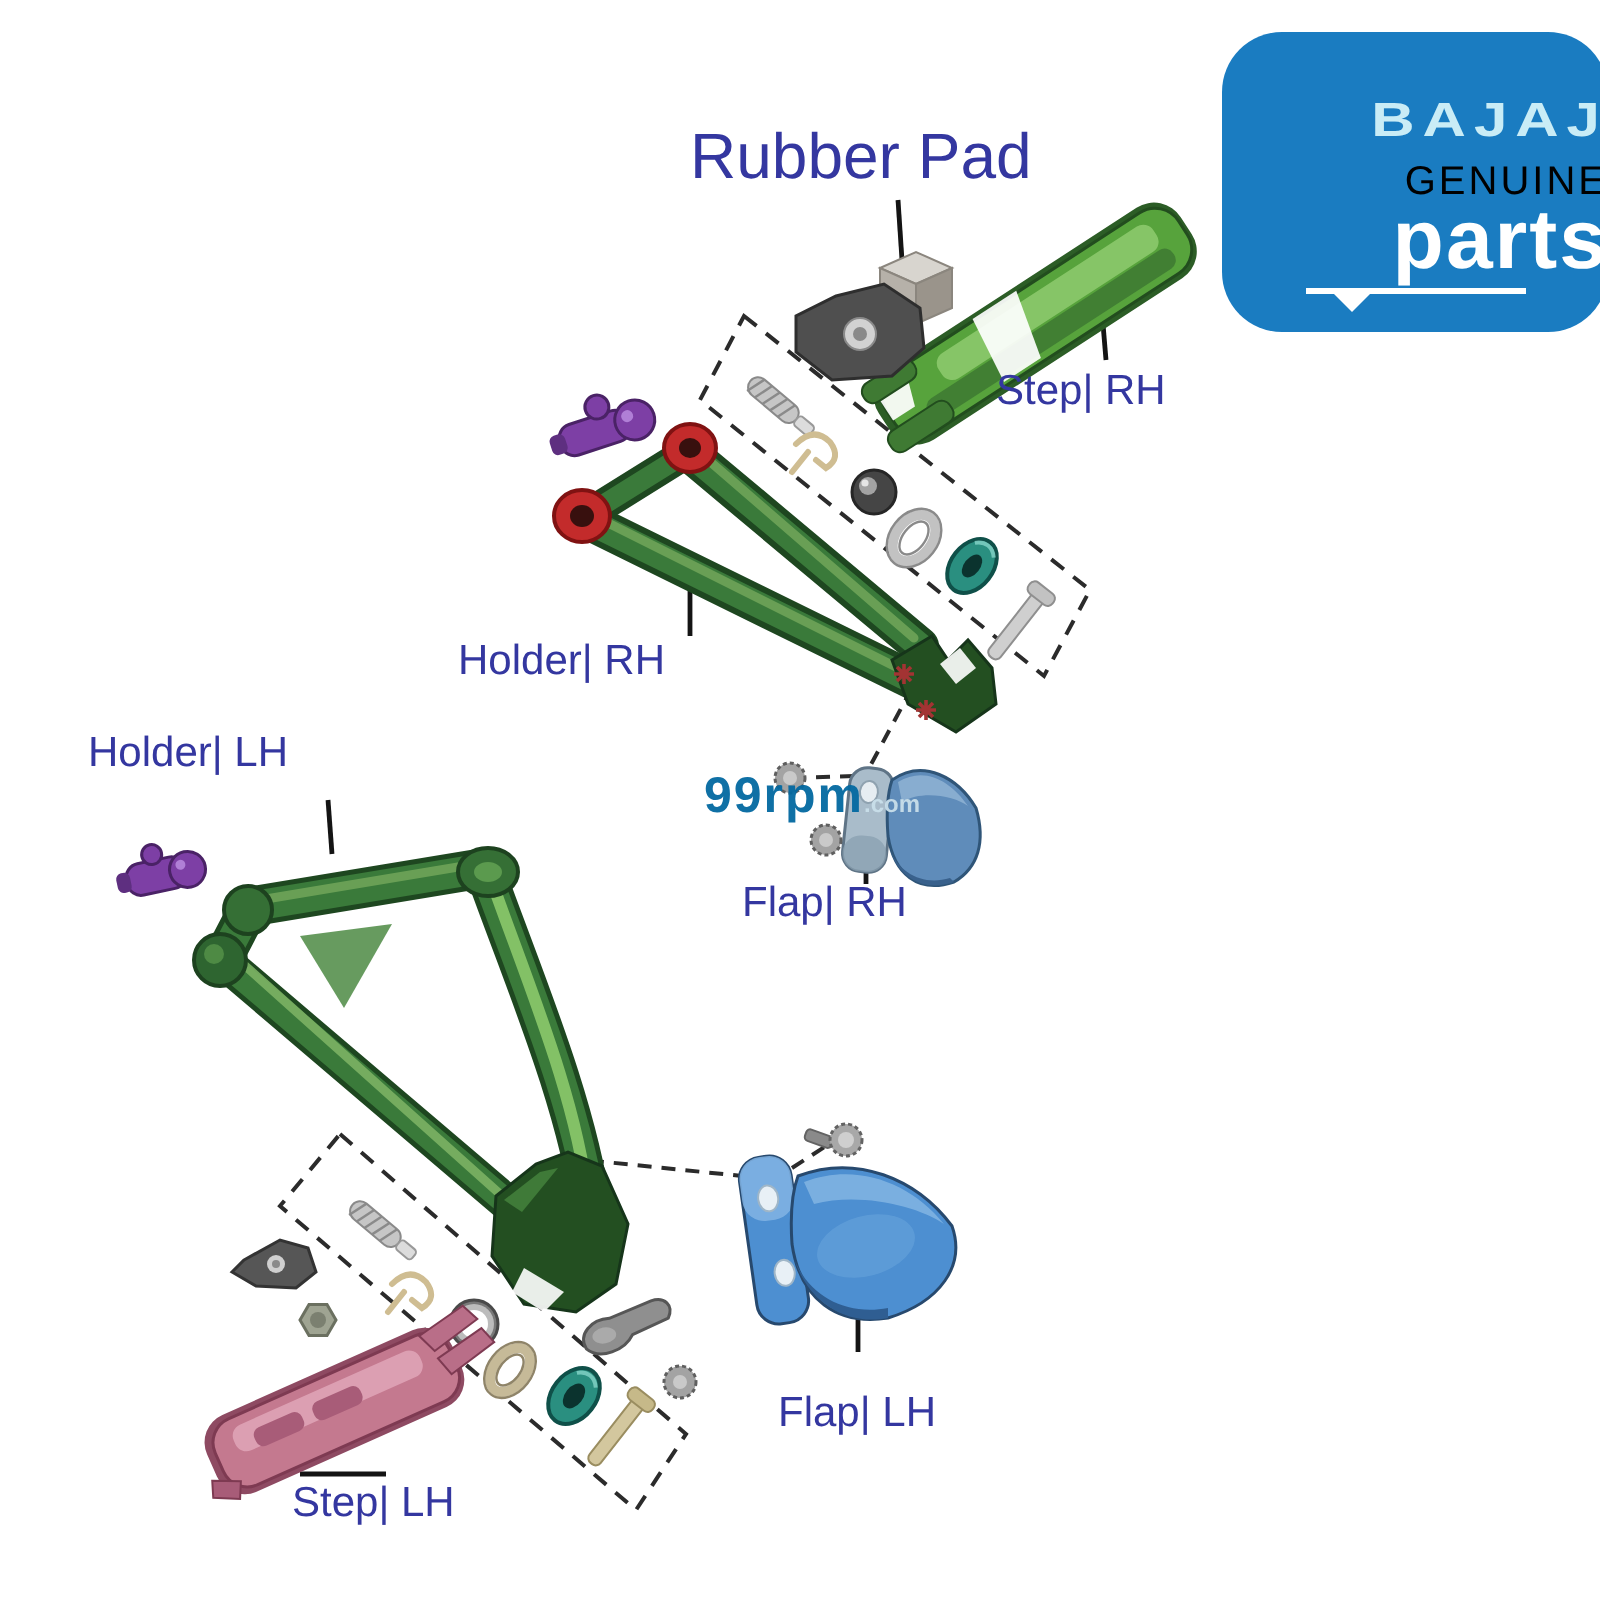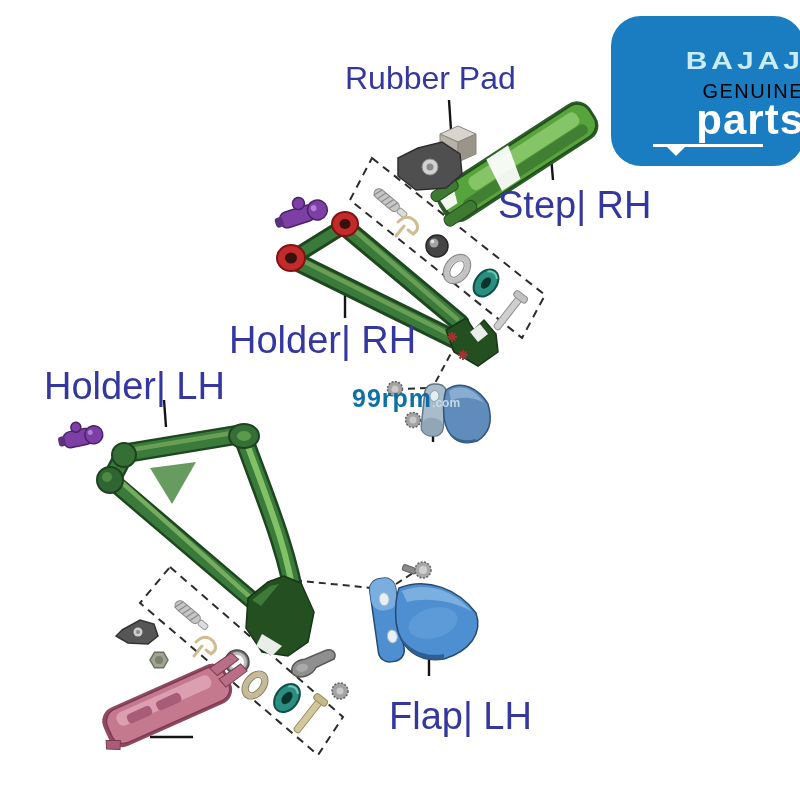--- a/index.html
+++ b/index.html
@@ -2,21 +2,21 @@
 <html><head>
 <meta charset="utf-8">
 <style>
   html,body{margin:0;padding:0;background:#fff;}
   .canvas{position:relative;width:800px;height:800px;background:#ffffff;overflow:hidden;
           font-family:"Liberation Sans",sans-serif;}
   svg.scene{position:absolute;left:0;top:0;z-index:2;}
   .dashbox{fill:none;stroke:#2b2b2b;stroke-width:2;stroke-dasharray:8 6;}
   .dashline{stroke:#2b2b2b;stroke-width:2;stroke-dasharray:7 5;fill:none;}
   .callout{stroke:#141414;stroke-width:2.4;}
-  .plabel{position:absolute;z-index:4;font-size:38px;color:#3437a0;white-space:nowrap;}
+  .plabel{position:absolute;z-index:4;font-size:21px;color:#3437a0;white-space:nowrap;}
   .plabel.big{font-size:32px;text-align:center;}
   .watermark{position:absolute;left:352px;top:384px;z-index:3;white-space:nowrap;opacity:.95;}
   .wm-main{font-size:25px;font-weight:bold;color:#0369a1;letter-spacing:1px;}
   .wm-suffix{font-size:12px;font-weight:bold;color:#c9dfea;text-align:center;}
   .logo{position:absolute;left:611px;top:16px;width:193px;height:150px;background:#1a7cc1;
         border-radius:30px;text-align:right;z-index:5;}
   .logo-brand{margin-top:28px;font-size:30px;font-weight:bold;color:#c9ecf6;letter-spacing:4px;
               transform:scaleY(.8);}
   .logo-genuine{margin-top:2px;font-size:20px;color:#000000;letter-spacing:1.5px;}
   .logo-parts{margin-top:-4px;font-size:42px;font-weight:bold;color:#ffffff;letter-spacing:1px;line-height:1;}
@@ -253,21 +253,23 @@
     <circle r="4" fill="#cfcfcf"></circle>
   </g>
 </svg>
 
 <div class="watermark"><span class="wm-main">99rpm</span><span class="wm-suffix">.com</span></div>
 
 <div class="plabel big" style="left:345px;top:60px;">Rubber Pad</div>
 <div class="plabel" style="left:498px;top:184px;">Step| RH</div>
 <div class="plabel" style="left:44px;top:365px;">Holder| LH</div>
 <div class="plabel" style="left:229px;top:319px;">Holder| RH</div>
+<div class="plabel" style="left:371px;top:440px;">Flap| RH</div>
 <div class="plabel" style="left:389px;top:695px;">Flap| LH</div>
+<div class="plabel" style="left:146px;top:740px;">Step| LH</div>
 
 <div class="logo">
   <div class="logo-brand">BAJAJ</div>
   <div class="logo-genuine">GENUINE</div>
   <div class="logo-parts">parts</div>
   <div class="logo-underline">
     <div class="logo-arrow"></div>
   </div>
 </div>
 

